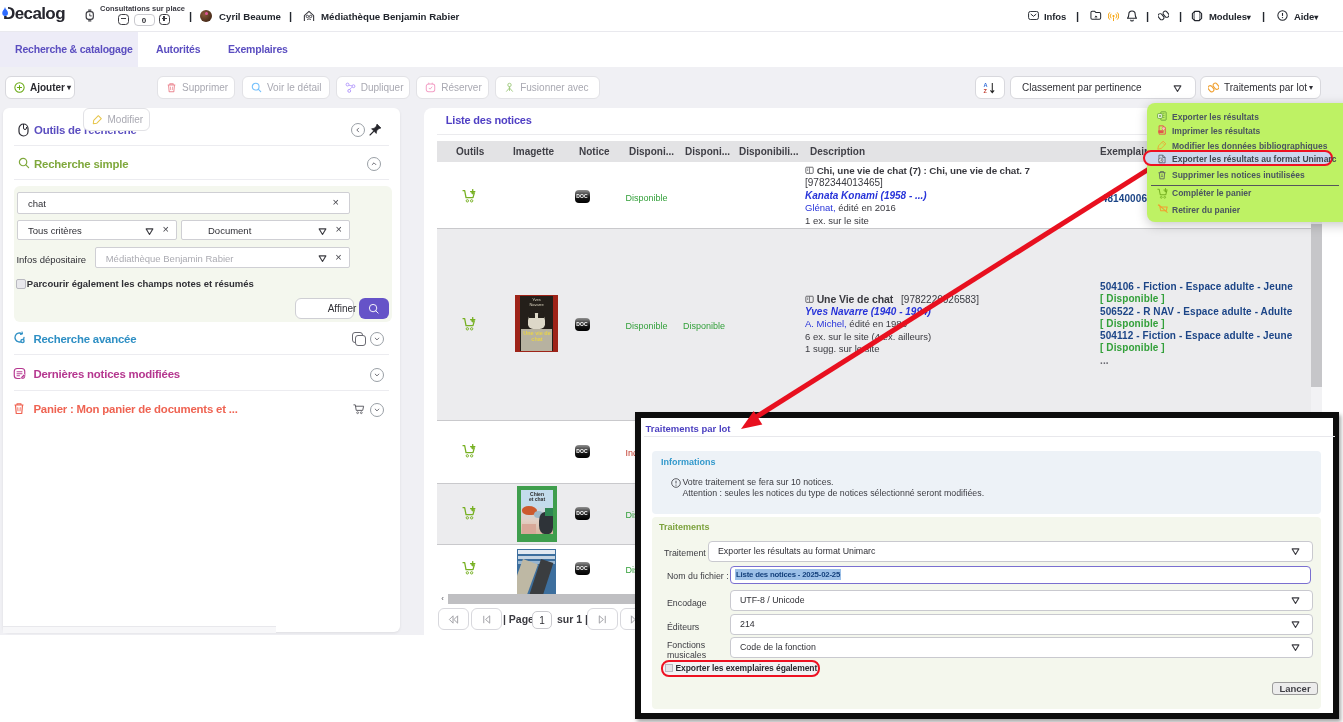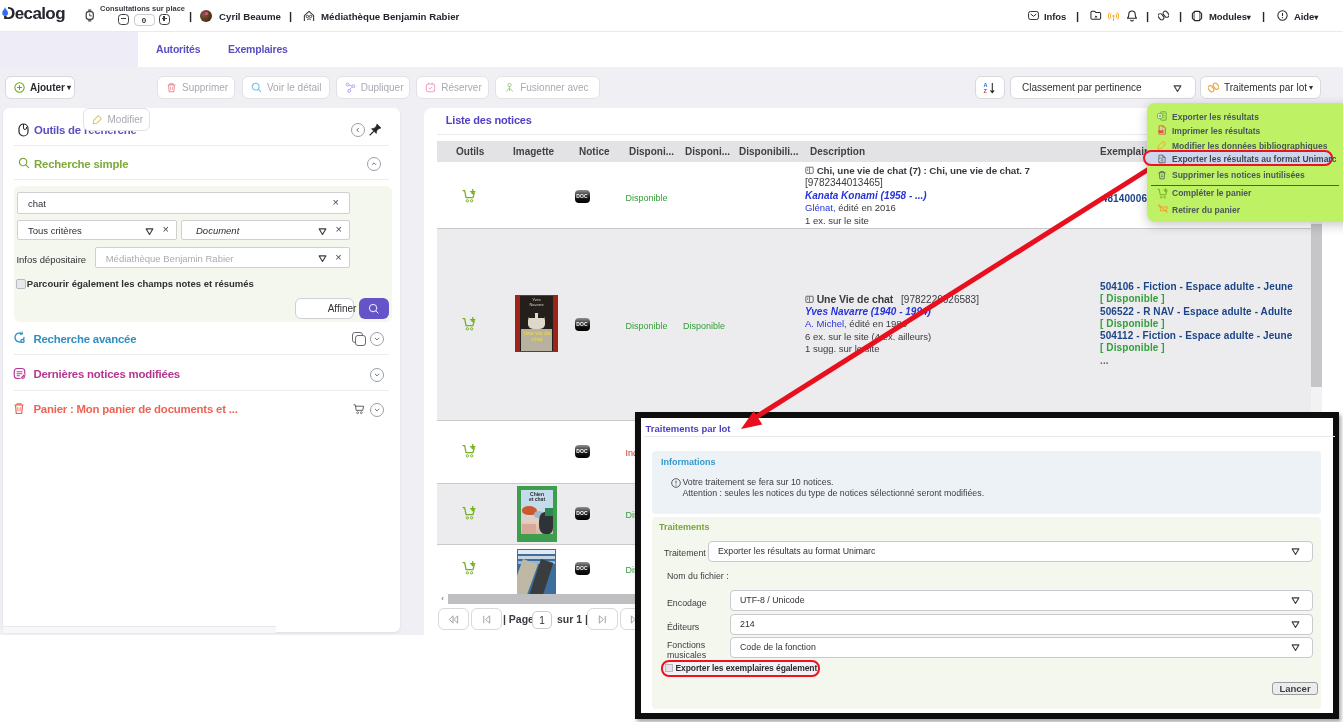--- a/index.html
+++ b/index.html
@@ -120,20 +120,21 @@
     <div class="abs hsep" style="left:1262px;top:10px;">|</div>
     <svg class="abs" style="left:1277px;top:10px;" width="11" height="11" viewBox="0 0 26 26">
         <circle cx="13" cy="13" r="11" fill="none" stroke="#23272e" stroke-width="2.4"></circle>
         <path d="M13 7 L13 14" stroke="#23272e" stroke-width="2.6"></path>
         <circle cx="13" cy="18" r="1.6" fill="#23272e"></circle>
       </svg>
     <div class="abs hic" style="left:1294px;top:11px;">Aide<span style="font-size:8px;">▾</span></div>
   </div>
   <div id="tabs" class="abs">
     <div id="tabact"></div>
+    <div class="tab" style="left:15px;">Recherche &amp; catalogage</div>
     <div class="tab" style="left:156px;">Autorités</div>
     <div class="tab" style="left:228px;">Exemplaires</div>
   </div>
   <div id="tbar" class="abs">
     <div class="tbtn on" style="left:5px;width:70px;">
       <span class="ic">
           <svg width="11" height="11" viewBox="0 0 26 26">
             <circle cx="13" cy="13" r="11" fill="none" stroke="#66a80f" stroke-width="2.4"></circle>
             <path d="M13 8 L13 18 M8 13 L18 13" stroke="#66a80f" stroke-width="2.4" stroke-linecap="round"></path>
           </svg>
@@ -231,21 +232,21 @@
           </svg>
         </div>
       <div class="lsep" style="top:71px;"></div>
       <div id="gbox">
         <div class="inp" style="left:3px;top:6px;width:333px;height:22px;line-height:22px;"><span style="margin-left:10px;">chat</span><span class="xg" style="right:10px;">×</span></div>
         <div class="inp" style="left:3px;top:34px;width:160px;height:20px;line-height:20px;"><span style="margin-left:10px;">Tous critères</span>
           <svg style="position:absolute;right:22px;top:6px;" width="9" height="9" viewBox="0 0 12 11">
               <path d="M1.5 2 h9 l-4.5 7.5 Z" fill="none" stroke="#3c3c42" stroke-width="1.4" stroke-linejoin="round"></path>
             </svg>
           <span class="xg" style="right:7px;">×</span></div>
-        <div class="inp" style="left:167px;top:34px;width:169px;height:20px;line-height:20px;"><span style="margin-left:14px;font-style:italic;">Document</span>
+        <div class="inp" style="left:167px;top:34px;width:169px;height:20px;line-height:20px;"><span style="margin-left:26px;">Document</span>
           <svg style="position:absolute;right:22px;top:6px;" width="9" height="9" viewBox="0 0 12 11">
               <path d="M1.5 2 h9 l-4.5 7.5 Z" fill="none" stroke="#3c3c42" stroke-width="1.4" stroke-linejoin="round"></path>
             </svg>
           <span class="xg" style="right:7px;">×</span></div>
         <div class="abs" style="left:2.4px;top:68px;font-size:9.5px;color:#2f2f35;">Infos dépositaire</div>
         <div class="inp" style="left:80.7px;top:61px;width:255px;height:21px;line-height:21px;"><span style="margin-left:10px;color:#ababb2;">Médiathèque Benjamin Rabier</span>
           <svg style="position:absolute;right:22px;top:6px;" width="9" height="9" viewBox="0 0 12 11">
               <path d="M1.5 2 h9 l-4.5 7.5 Z" fill="none" stroke="#3c3c42" stroke-width="1.4" stroke-linejoin="round"></path>
             </svg>
           <span class="xg" style="right:7px;">×</span></div>
@@ -531,20 +532,22 @@
       <div class="abs" style="left:30.4px;top:26px;font-size:8.8px;color:#3b3b41;line-height:10.5px;">Votre traitement se fera sur 10 notices.<br>Attention : seules les notices du type de notices sélectionné seront modifiées.</div>
     </div>
     <div class="abs" style="left:11px;top:99px;width:669px;height:192px;background:#f4f7ed;border-radius:4px;"></div>
     <div class="abs" style="left:18px;top:104px;font-size:9px;font-weight:bold;color:#7ca23d;">Traitements</div>
     <div class="mlabel" style="left:23px;top:130px;">Traitement</div>
     <div class="mfield" style="left:67px;top:123px;width:605px;height:21px;line-height:19px;"><span style="margin-left:9px;">Exporter les résultats au format Unimarc</span>
       <svg class="mdd" width="9" height="9" viewBox="0 0 12 11">
             <path d="M1.5 2 h9 l-4.5 7.5 Z" fill="none" stroke="#3c3c42" stroke-width="1.4" stroke-linejoin="round"></path>
           </svg></div>
     <div class="mlabel" style="left:26px;top:153px;">Nom du fichier :</div>
+    <div class="mfield" style="left:89px;top:148px;width:581px;height:18px;line-height:15px;border:1.5px solid #7a6fd0;">
+      <span style="margin-left:4px;background:#9cc0e8;color:#14407c;font-weight:bold;font-size:7.8px;letter-spacing:-0.2px;padding:1px 1px;">Liste des notices - 2025-02-25</span></div>
     <div class="mlabel" style="left:26px;top:180px;">Encodage</div>
     <div class="mfield" style="left:89px;top:172px;width:583px;height:21px;line-height:19px;"><span style="margin-left:9px;">UTF-8 / Unicode</span>
       <svg class="mdd" width="9" height="9" viewBox="0 0 12 11">
             <path d="M1.5 2 h9 l-4.5 7.5 Z" fill="none" stroke="#3c3c42" stroke-width="1.4" stroke-linejoin="round"></path>
           </svg></div>
     <div class="mlabel" style="left:26px;top:204px;">Éditeurs</div>
     <div class="mfield" style="left:89px;top:196px;width:583px;height:21px;line-height:19px;"><span style="margin-left:9px;">214</span>
       <svg class="mdd" width="9" height="9" viewBox="0 0 12 11">
             <path d="M1.5 2 h9 l-4.5 7.5 Z" fill="none" stroke="#3c3c42" stroke-width="1.4" stroke-linejoin="round"></path>
           </svg></div>

